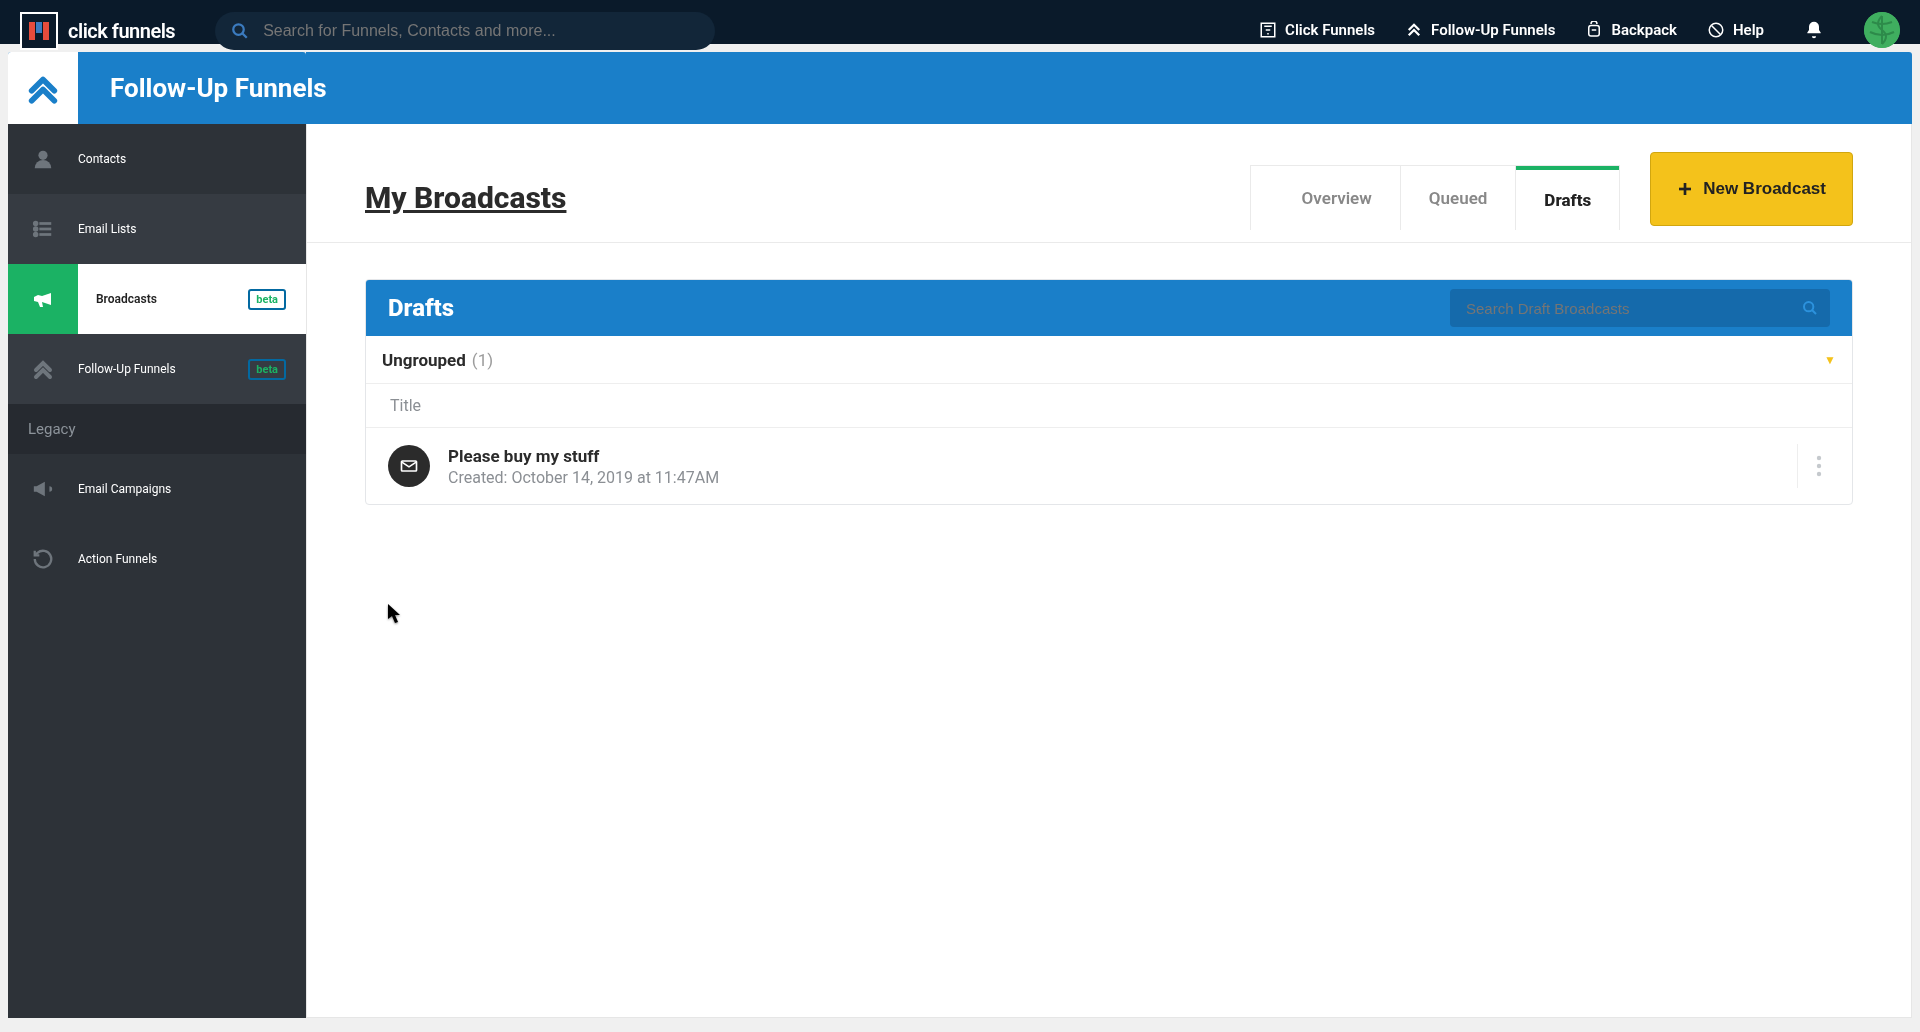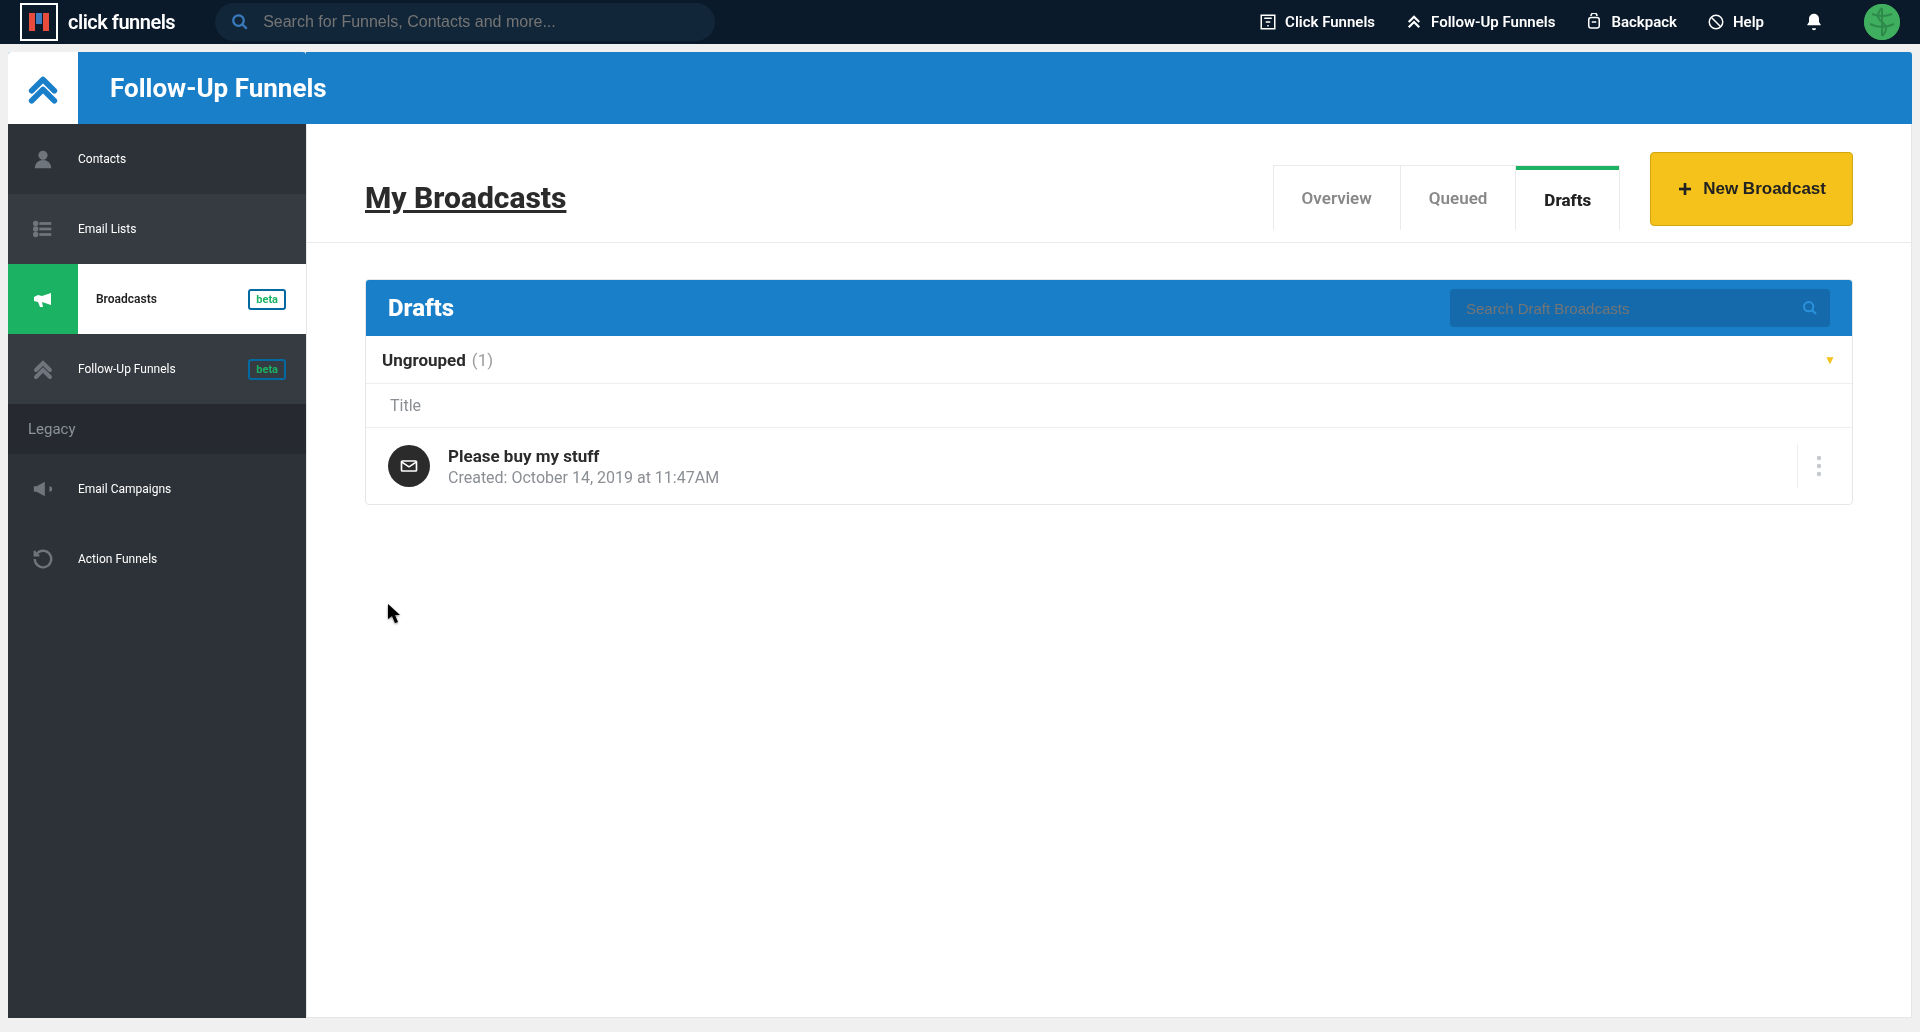--- a/index.html
+++ b/index.html
@@ -1,21 +1,21 @@
 <!DOCTYPE html>
 <html><head>
 <meta charset="utf-8">
 <style>
 * { margin: 0; padding: 0; box-sizing: border-box; }
 body { font-family: -apple-system, BlinkMacSystemFont, "Segoe UI", Roboto, Helvetica, Arial, sans-serif; background: #f0f0f0; color: #333; }
 
 
 .topnav {
   display: flex;
-  align-items: center;
+  align-items: flex-start;
   height: 44px;
   background: #0a1a2a;
   color: #fff;
   padding: 12px 20px;
 }
 .topnav .logo { display: flex; align-items: center; gap: 10px; margin-right: 40px; }
 .topnav .logo-box {
   width: 38px; height: 38px; border: 2px solid #fff; display: flex; align-items:center; justify-content:center;
   font-weight: bold; font-size: 14px; background: #0a1a2a;
 }
@@ -57,21 +57,21 @@
 .side-item .beta-badge { border:2px solid #0369a1; color:#1bb264; font-size:11px; font-weight:700; padding:2px 6px; border-radius:3px; }
 .side-sub { background:#363b42; }
 .side-legacy { padding: 16px 20px; color:#8c939a; font-size:15px; background:#262a30; }
 
 .main { flex: 1; display: flex; flex-direction: column; }
 .mainblue { height: 72px; background:#1a7fc9; border-radius: 0 3px 0 0; }
 .content { background:#fff; flex:1; padding: 0; border: 1px solid #e6e6e6; border-top:none; }
 
 .tophead { display:flex; align-items:center; padding: 28px 58px 0 58px; border-bottom: 1px solid #eaeaea; }
 .tophead h1 { font-size: 30px; font-weight:800; color:#2b2b2b;text-decoration:underline; }
-.tabs { margin-left:auto; display:flex; border:1px solid #eaeaea; border-bottom:none; }
+.tabs { margin-left:auto; display:flex; border:1px solid #eaeaea; border-bottom:none;padding-left:23px; }
 .tab {
   height: 64px; padding: 0 28px; display:flex; align-items:center;
   font-size:17px; color:#888; font-weight:600; cursor:pointer;
   border-right:1px solid #eaeaea; background:#fff;
 }
 .tab:last-child { border-right:none; }
 .tab.active { color:#222; font-weight:800; border-top: 4px solid #1bb264; position:relative; }
 .newbtn {
   margin-left: 30px; background:#f4c21b; border:1px solid #d1a60f; color:#222;
   font-weight:700; font-size:17px; padding: 26px 26px; border-radius:4px; cursor:pointer;

